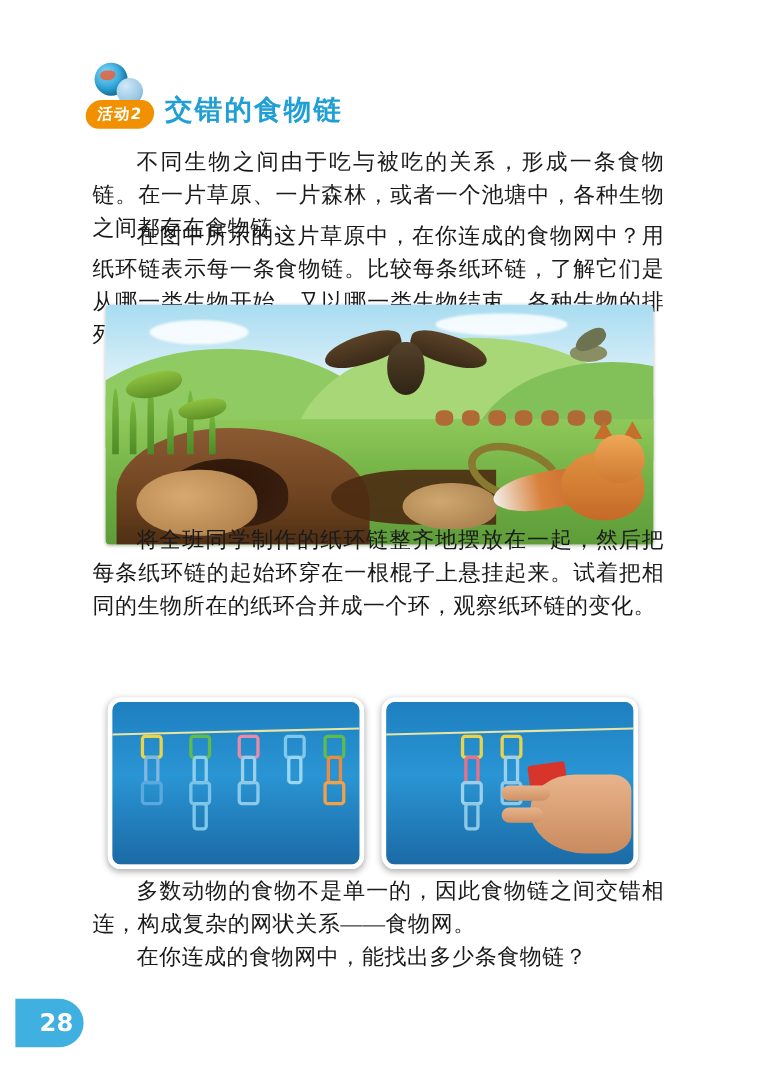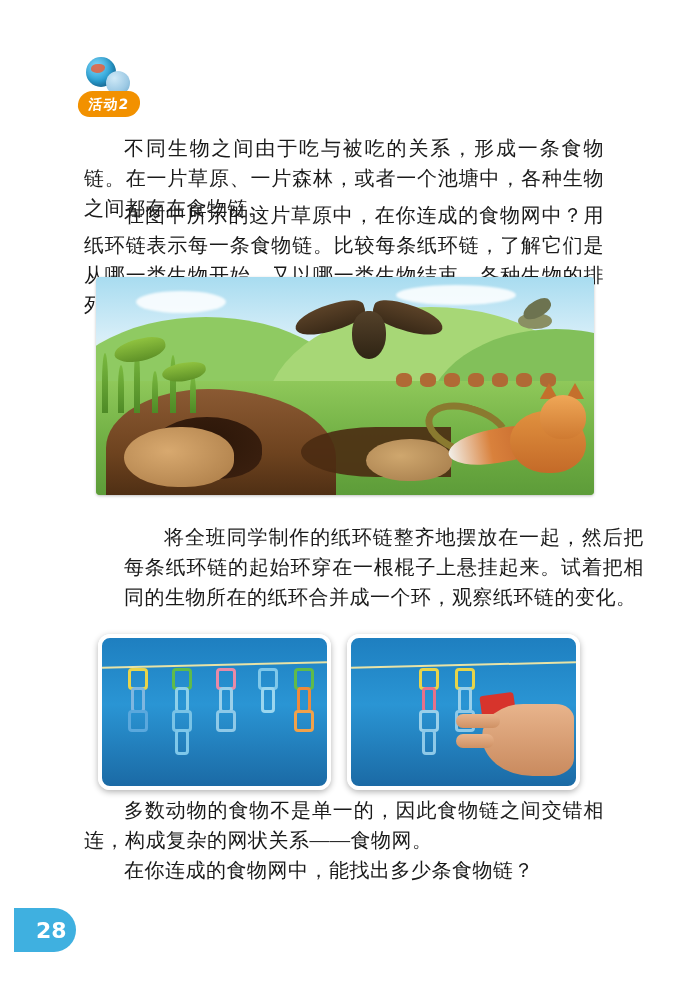--- a/index.html
+++ b/index.html
@@ -101,21 +101,21 @@
     left: 84px;
     font-size: 20px;
     line-height: 30px;
     color: #1a1a1a;
     text-indent: 2em;
     text-align: justify;
     letter-spacing: .5px;
   }
   #para1 { top: 133px; }
   #para2 { top: 200px; }
-  #para3 { top: 522px; margin-left: 40px; }
+  #para3 { top: 476px; }
   #para4 { top: 795px; }
   #para5 { top: 855px; }
 
   
   .scene {
     position: absolute;
     left: 96px;
     top: 277px;
     width: 498px;
     height: 218px;
@@ -335,20 +335,21 @@
 <body>
 
 <div class="page">
 
   <div class="activity-header">
     <div class="activity-emblem">
       <div class="globe"></div>
       <div class="ball"></div>
     </div>
     <div class="activity-badge">活动2</div>
+    <div class="activity-title">交错的食物链</div>
   </div>
 
   <p class="para" id="para1">不同生物之间由于吃与被吃的关系，形成一条食物链。在一片草原、一片森林，或者一个池塘中，各种生物之间都存在食物链。</p>
   <p class="para" id="para2">在图中所示的这片草原中，在你连成的食物网中？用纸环链表示每一条食物链。比较每条纸环链，了解它们是从哪一类生物开始，又以哪一类生物结束，各种生物的排列顺序有什么规律。</p>
 
   <div class="scene">
     <div class="sky"></div>
     <div class="cloud c1"></div>
     <div class="cloud c2"></div>
     <div class="hill h1"></div>

